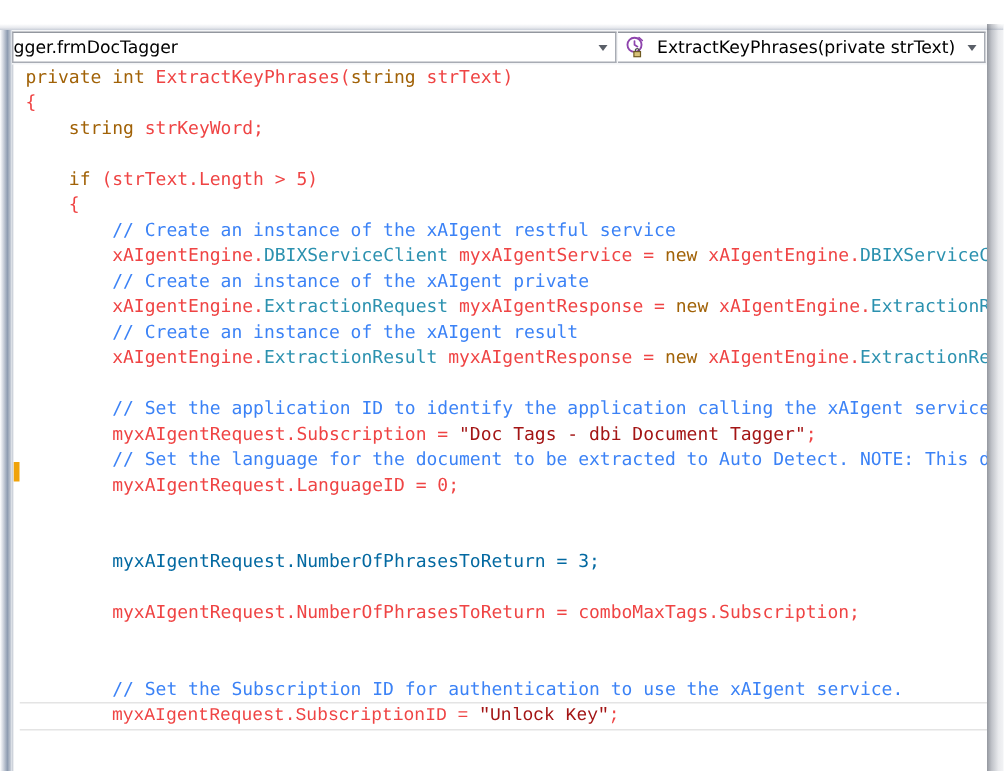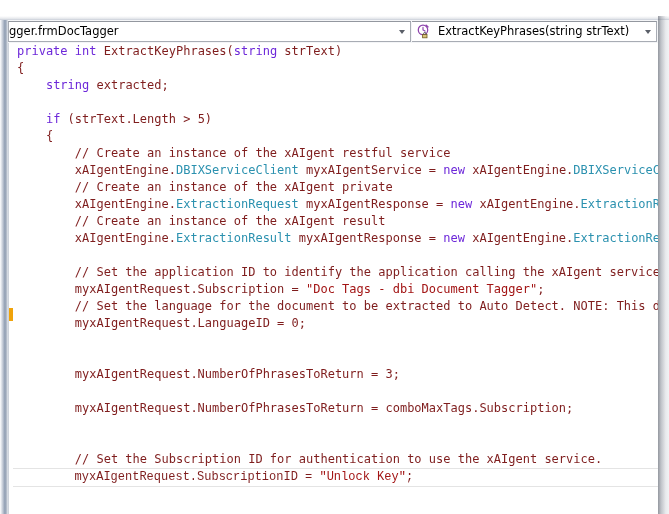--- a/index.html
+++ b/index.html
@@ -166,26 +166,26 @@
   .code-line.current {
     background: #ffffff;
     border-top: 1px solid #e4e4e4;
     border-bottom: 1px solid #e4e4e4;
     height: 19px;
     line-height: 17px;
     font-family: Liberation Mono, monospace;
   }
 
   
-  .tok-kw   { color: #6d28d9; }
+  .tok-kw   { color: #a16207; }
   .tok-type { color: #2b91af; }
   .tok-str  { color: #a31515; }
-  .tok-cmt  { color: #7f1d1d; }
-  .tok-gray { color: #7f1d1d; margin-top: 32px; }
-  .tok-plain{ color: #7f1d1d; }
+  .tok-cmt  { color: #3b82f6; }
+  .tok-gray { color: #0369a1; margin-top: 32px; }
+  .tok-plain{ color: #ef4444; }
 </style>
 </head>
 <body>
 
 <div id="vs-editor-window">
 
   <div class="frame-top"></div>
   <div class="frame-left"></div>
 
   <div id="nav-bar">
@@ -200,33 +200,33 @@
         <svg width="16" height="15" viewBox="0 0 16 15" xmlns="http://www.w3.org/2000/svg">
 
           <path d="M7.0 1.2 C4.3 1.2 2.3 3.2 2.3 5.9 C2.3 8.6 4.3 10.6 7.0 10.6 C9.7 10.6 11.7 8.6 11.7 5.9 C11.7 3.2 9.7 1.2 7.0 1.2 Z" fill="none" stroke="#8e44ad" stroke-width="1.25"></path>
           <path d="M7.0 3.4 L7.0 5.9 L9.0 7.1" fill="none" stroke="#8e44ad" stroke-width="1.15" stroke-linecap="round"></path>
           <path d="M10.0 1.0 L12.2 3.0" stroke="#8e44ad" stroke-width="1.1" stroke-linecap="round"></path>
 
           <rect x="6.6" y="10.4" width="4.4" height="3.4" fill="#d8c37a" stroke="#6f5a20" stroke-width="0.8"></rect>
           <path d="M7.6 10.4 L7.6 9.3 A1.25 1.25 0 0 1 10.0 9.3 L10.0 10.4" fill="none" stroke="#4a4a4a" stroke-width="0.85"></path>
         </svg>
       </span>
-      <span class="combo-text">ExtractKeyPhrases(string strText)</span>
+      <span class="combo-text">ExtractKeyPhrases(private strText)</span>
       <span class="combo-arrow"></span>
     </div>
   </div>
 
   <div id="code-surface">
     <div id="change-gutter">
       <div id="change-marker"></div>
     </div>
     <div id="code-lines">
         <div class="code-line"><span class="tok-kw">private</span><span class="tok-plain"> </span><span class="tok-kw">int</span><span class="tok-plain"> ExtractKeyPhrases(</span><span class="tok-kw">string</span><span class="tok-plain"> strText)</span></div>
         <div class="code-line"><span class="tok-plain">{</span></div>
-        <div class="code-line"><span class="tok-plain">    </span><span class="tok-kw">string</span><span class="tok-plain"> extracted;</span></div>
+        <div class="code-line"><span class="tok-plain">    </span><span class="tok-kw">string</span><span class="tok-plain"> strKeyWord;</span></div>
         <div class="code-line"><span class="tok-plain"></span></div>
         <div class="code-line"><span class="tok-plain">    </span><span class="tok-kw">if</span><span class="tok-plain"> (strText.Length &gt; 5)</span></div>
         <div class="code-line"><span class="tok-plain">    {</span></div>
         <div class="code-line"><span class="tok-cmt">        // Create an instance of the xAIgent restful service</span></div>
         <div class="code-line"><span class="tok-plain">        xAIgentEngine.</span><span class="tok-type">DBIXServiceClient</span><span class="tok-plain"> myxAIgentService = </span><span class="tok-kw">new</span><span class="tok-plain"> xAIgentEngine.</span><span class="tok-type">DBIXServiceClient</span></div>
         <div class="code-line"><span class="tok-cmt">        // Create an instance of the xAIgent private</span></div>
         <div class="code-line"><span class="tok-plain">        xAIgentEngine.</span><span class="tok-type">ExtractionRequest</span><span class="tok-plain"> myxAIgentResponse = </span><span class="tok-kw">new</span><span class="tok-plain"> xAIgentEngine.</span><span class="tok-type">ExtractionRequest</span></div>
         <div class="code-line"><span class="tok-cmt">        // Create an instance of the xAIgent result</span></div>
         <div class="code-line"><span class="tok-plain">        xAIgentEngine.</span><span class="tok-type">ExtractionResult</span><span class="tok-plain"> myxAIgentResponse = </span><span class="tok-kw">new</span><span class="tok-plain"> xAIgentEngine.</span><span class="tok-type">ExtractionResult</span></div>
         <div class="code-line"><span class="tok-plain"></span></div>

